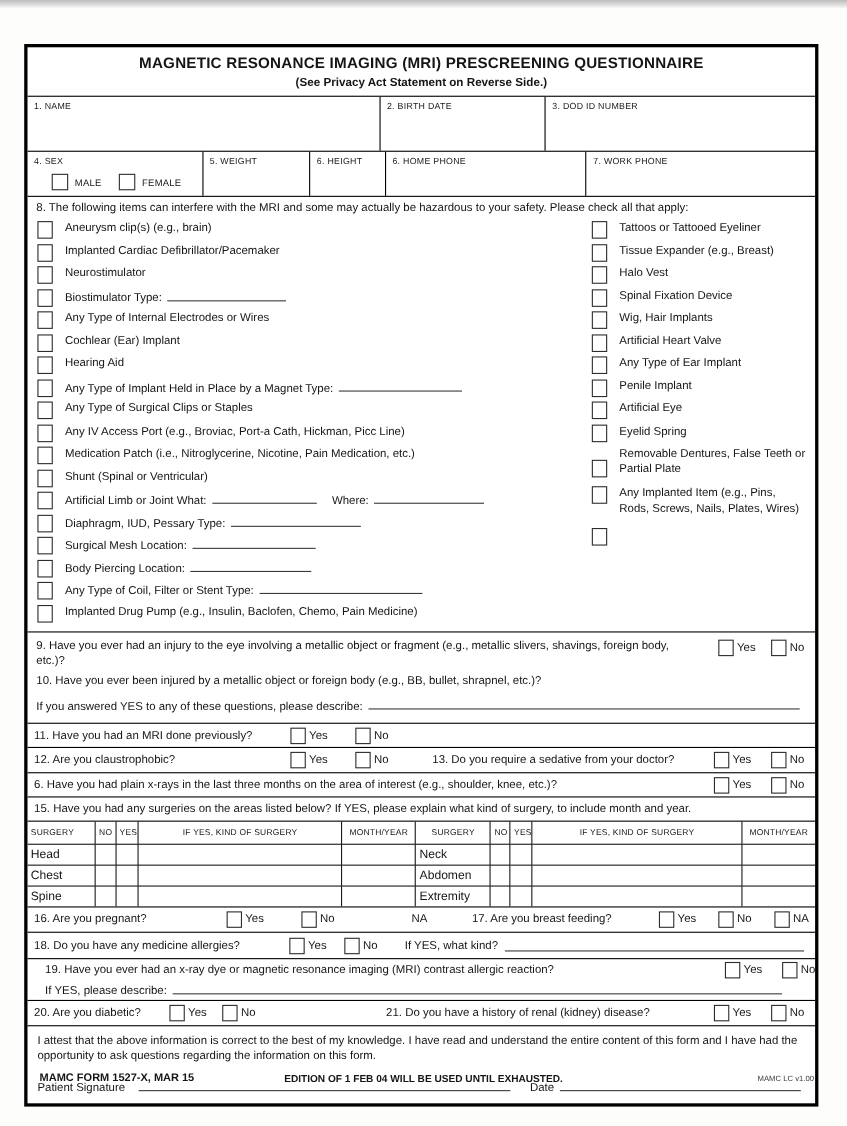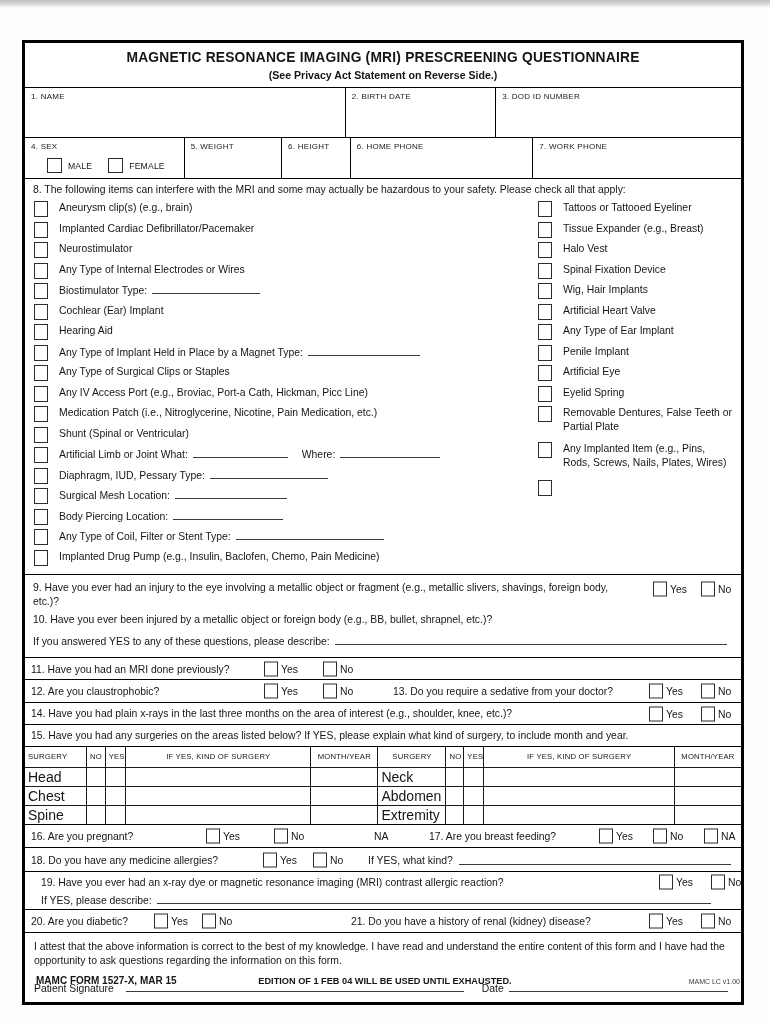--- a/index.html
+++ b/index.html
@@ -76,21 +76,21 @@
   .absline { position:absolute; bottom:6px; border-bottom:1.1px solid #3a3a3a; height:1px; }
 
   .r19 .l1 { position:relative; height:19px; }
   .r19 .l2 { position:relative; height:19px; display:flex; align-items:baseline; padding-top:2px; box-sizing:border-box; }
   .r19 .l2 .uline { flex:1; margin-right:30px; }
 
   
   table.surg { width:100%; border-collapse:collapse; table-layout:fixed; }
   .surg th, .surg td { border:1px solid #1a1a1a; padding:0 3px; box-sizing:border-box; overflow:hidden; }
   .surg th { font-weight:normal; font-size:7.7px; height:20px; text-align:center; letter-spacing:.2px; }
-  .surg td { font-size:14px; height:19px; text-align:left; }
+  .surg td { font-size:11px; height:19px; text-align:left; }
   .surg th:first-child, .surg td:first-child { border-left:none; text-align:left; }
   .surg th:last-child, .surg td:last-child { border-right:none; }
   .surg tr:first-child th { border-top:none; }
   .surg tr:last-child td { border-bottom:none; }
 
   
   .attest { padding:7px 9px 6px; font-size:10.4px; line-height:14px; }
   .sigrow { display:flex; align-items:baseline; margin-top:13px; font-size:10.4px; }
   .sig-line { width:338px; margin-left:12px; }
   .date-label { margin-left:18px; }
@@ -167,25 +167,25 @@
             <div class="chk-item">
               <span class="cb"></span>
               <span class="chk-body"><span class="chk-label">Implanted Cardiac Defibrillator/Pacemaker</span></span>
             </div>
             <div class="chk-item">
               <span class="cb"></span>
               <span class="chk-body"><span class="chk-label">Neurostimulator</span></span>
             </div>
             <div class="chk-item">
               <span class="cb"></span>
+              <span class="chk-body"><span class="chk-label">Biostimulator   Type:</span><span class="uline" style="width: 108px;"></span></span>
+            </div>
+            <div class="chk-item">
+              <span class="cb"></span>
               <span class="chk-body"><span class="chk-label">Any Type of Internal Electrodes or Wires</span></span>
-            </div>
-            <div class="chk-item">
-              <span class="cb"></span>
-              <span class="chk-body"><span class="chk-label">Biostimulator   Type:</span><span class="uline" style="width: 108px;"></span></span>
             </div>
             <div class="chk-item">
               <span class="cb"></span>
               <span class="chk-body"><span class="chk-label">Cochlear (Ear) Implant</span></span>
             </div>
             <div class="chk-item">
               <span class="cb"></span>
               <span class="chk-body"><span class="chk-label">Hearing Aid</span></span>
             </div>
             <div class="chk-item">
@@ -267,21 +267,21 @@
               <span class="chk-body"><span class="chk-label">Penile Implant</span></span>
             </div>
             <div class="chk-item">
               <span class="cb"></span>
               <span class="chk-body"><span class="chk-label">Artificial Eye</span></span>
             </div>
             <div class="chk-item">
               <span class="cb"></span>
               <span class="chk-body"><span class="chk-label">Eyelid Spring</span></span>
             </div>
-            <div class="chk-item" style="margin-top: 1px;">
+            <div class="chk-item" style="margin-top: 1px; align-items: flex-end;">
               <span class="cb"></span>
               <span class="chk-body"><span class="chk-label">Removable Dentures, False Teeth or Partial Plate</span></span>
             </div>
             <div class="chk-item" style="margin-top: 8px;">
               <span class="cb"></span>
               <span class="chk-body"><span class="chk-label">Any Implanted Item (e.g., Pins, Rods, Screws, Nails, Plates, Wires)</span></span>
             </div>
             <div class="chk-item" style="margin-top: 10px;">
               <span class="cb"></span>
             </div>
@@ -333,21 +333,21 @@
         <span class="ynb"></span>
         <span class="ynl">Yes</span>
       </span>
       <span class="yn" style="left:676px;">
         <span class="ynb"></span>
         <span class="ynl">No</span>
       </span>
     </div>
 
     <div class="qrow r14 rowline">
-      <span class="qt q" style="left:6px;">14.  Have you had plain x-rays in the last three months on the area of interest (e.g., shoulder, knee, etc.)?</span>
+      <span class="qt q" style="left:6px;">6.  Have you had plain x-rays in the last three months on the area of interest (e.g., shoulder, knee, etc.)?</span>
       <span class="yn" style="left:624px;">
         <span class="ynb"></span>
         <span class="ynl">Yes</span>
       </span>
       <span class="yn" style="left:676px;">
         <span class="ynb"></span>
         <span class="ynl">No</span>
       </span>
     </div>
 

